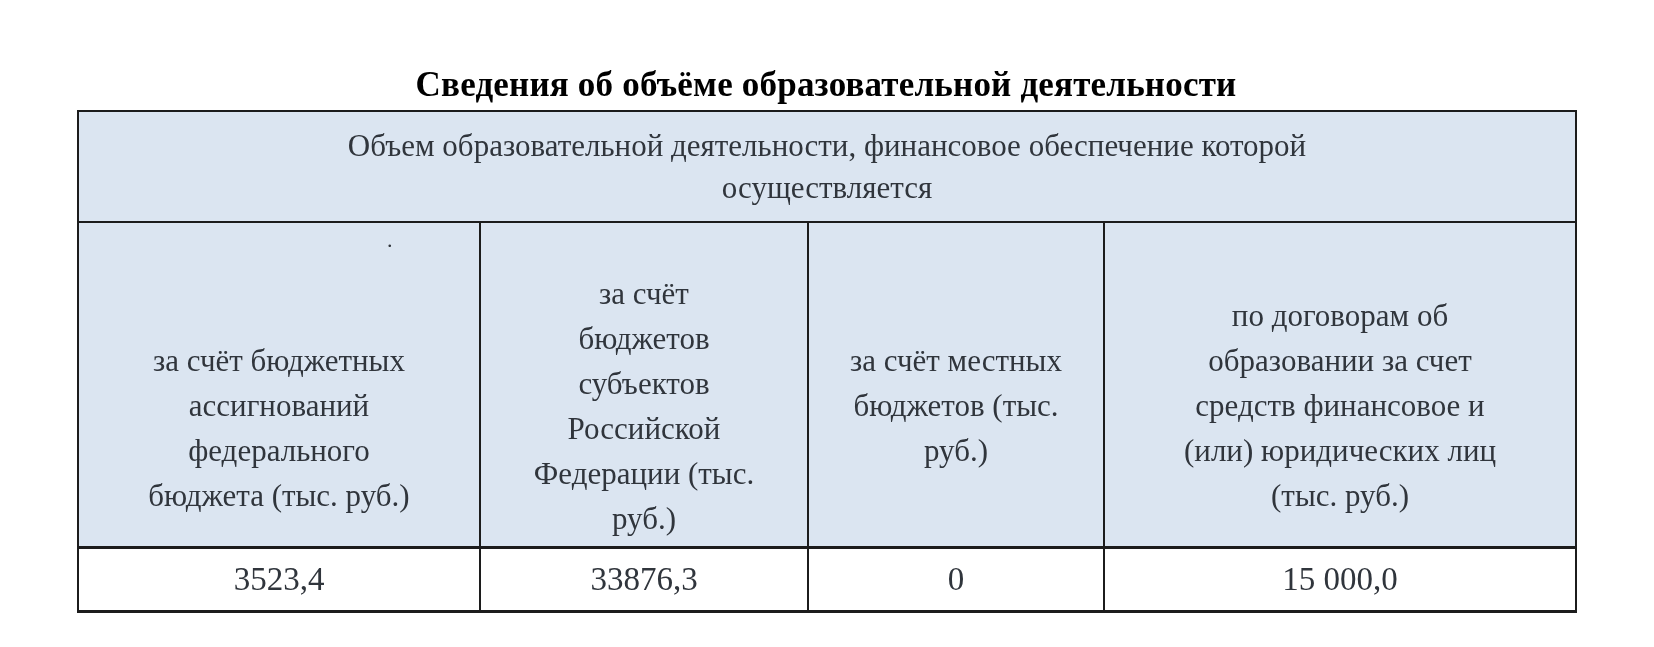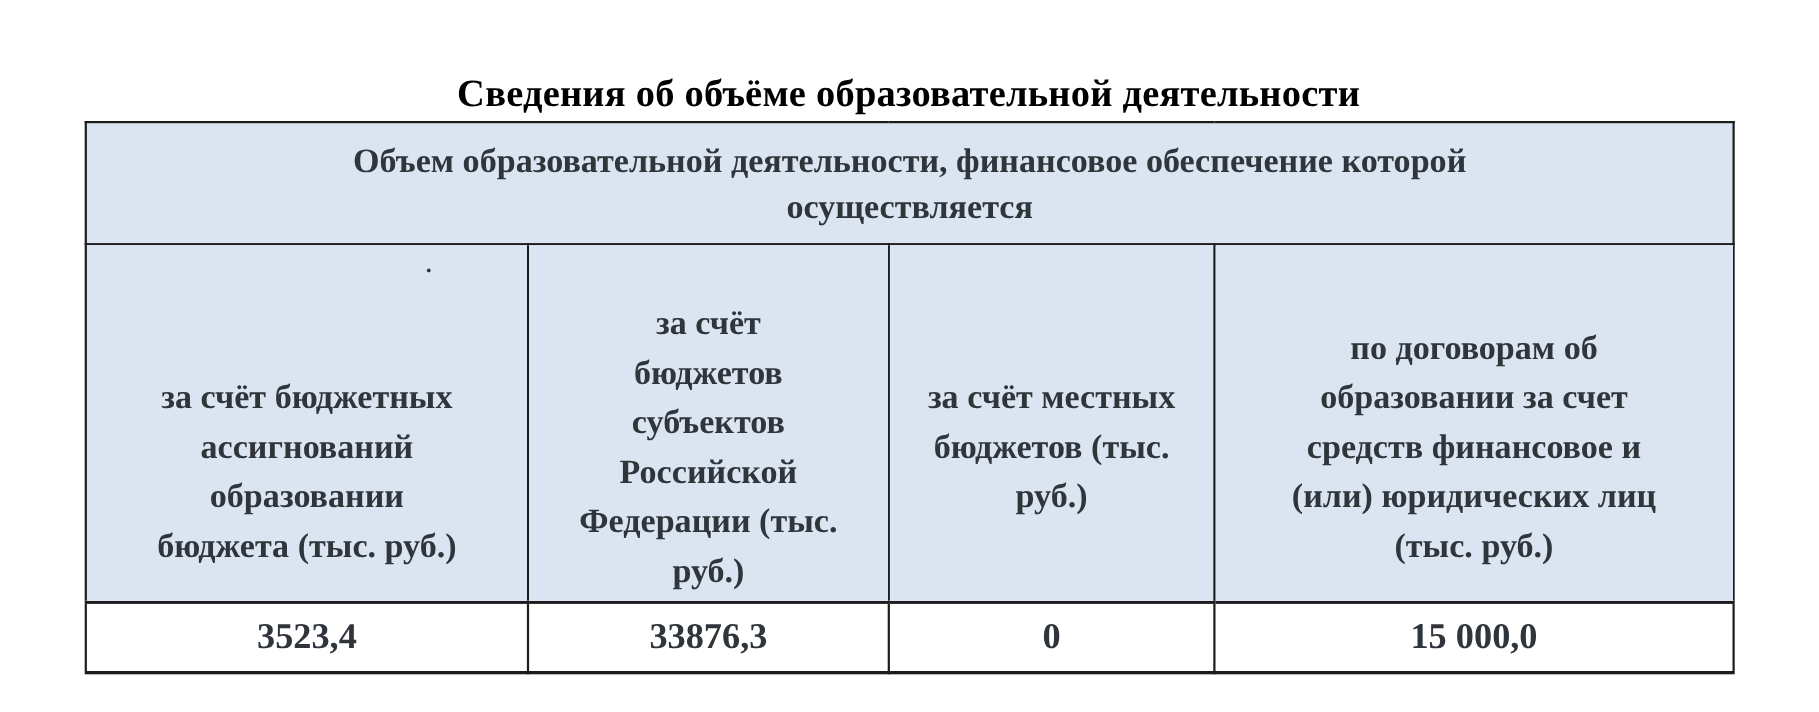--- a/index.html
+++ b/index.html
@@ -38,21 +38,21 @@
     width: 1498px;
     border-collapse: collapse;
     table-layout: fixed;
     color: var(--text-color);
   }
   table.funding-table td,
   table.funding-table th {
     border: 2px solid var(--border-color);
     text-align: center;
     vertical-align: middle;
-    font-weight: bold;
+    font-weight: normal;
   }
   table.funding-table { border: 2px solid var(--border-color); border-bottom-width: 3px; }
   tr.merged-header-row td {
     height: 111px;
     background: var(--header-bg);
     font-size: 31px;
     line-height: 1.35;
     white-space: pre-line;
     padding: 4px 30px;
   }
@@ -99,21 +99,21 @@
     <tbody>
       <tr class="merged-header-row">
         <td colspan="4">Объем образовательной деятельности, финансовое обеспечение которой
 осуществляется</td>
       </tr>
       <tr class="column-header-row">
         <th>
           <span class="stray-dot">.</span>
           <span>за счёт бюджетных
 ассигнований
-образовании
+федерального
 бюджета (тыс. руб.)</span>
         </th>
         <th>
           <span>за счёт
 бюджетов
 субъектов
 Российской
 Федерации (тыс.
 руб.)</span>
         </th>

